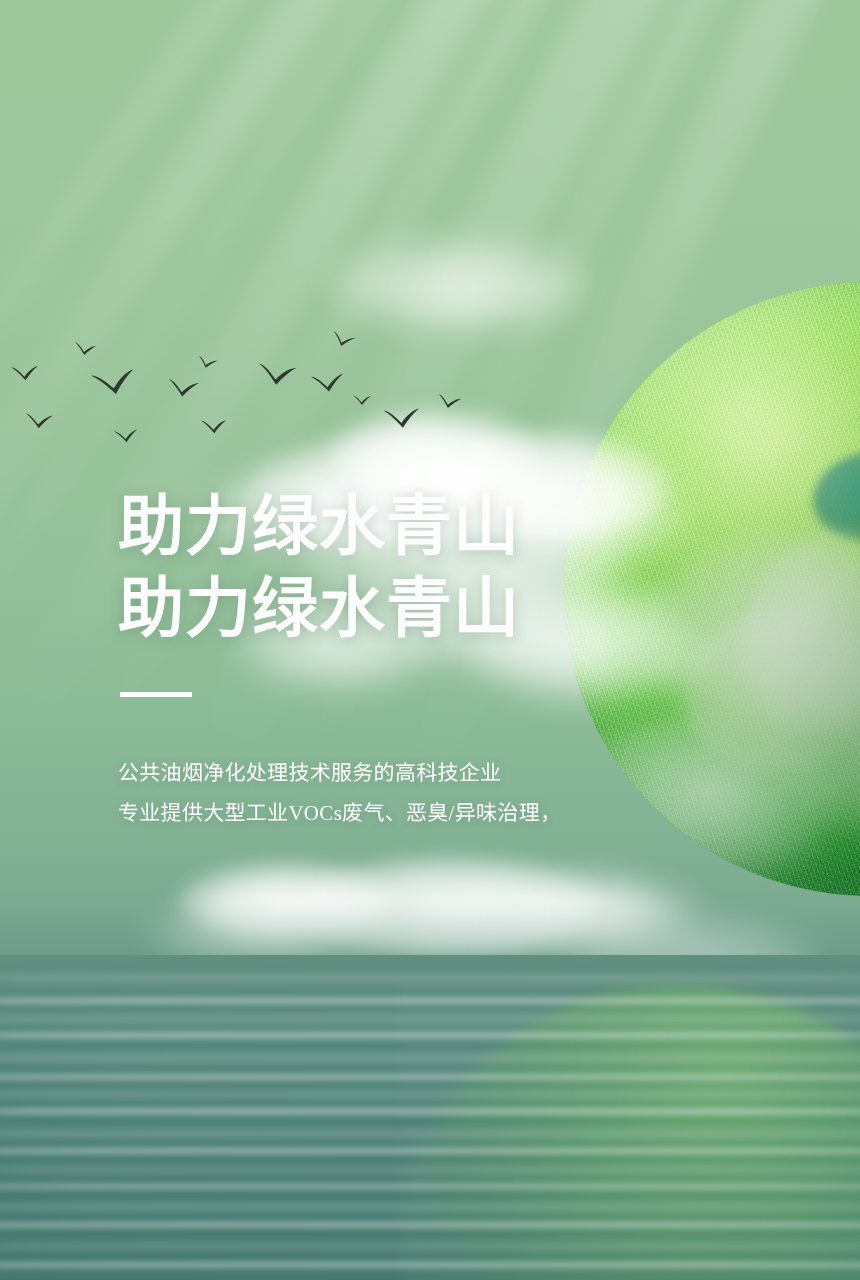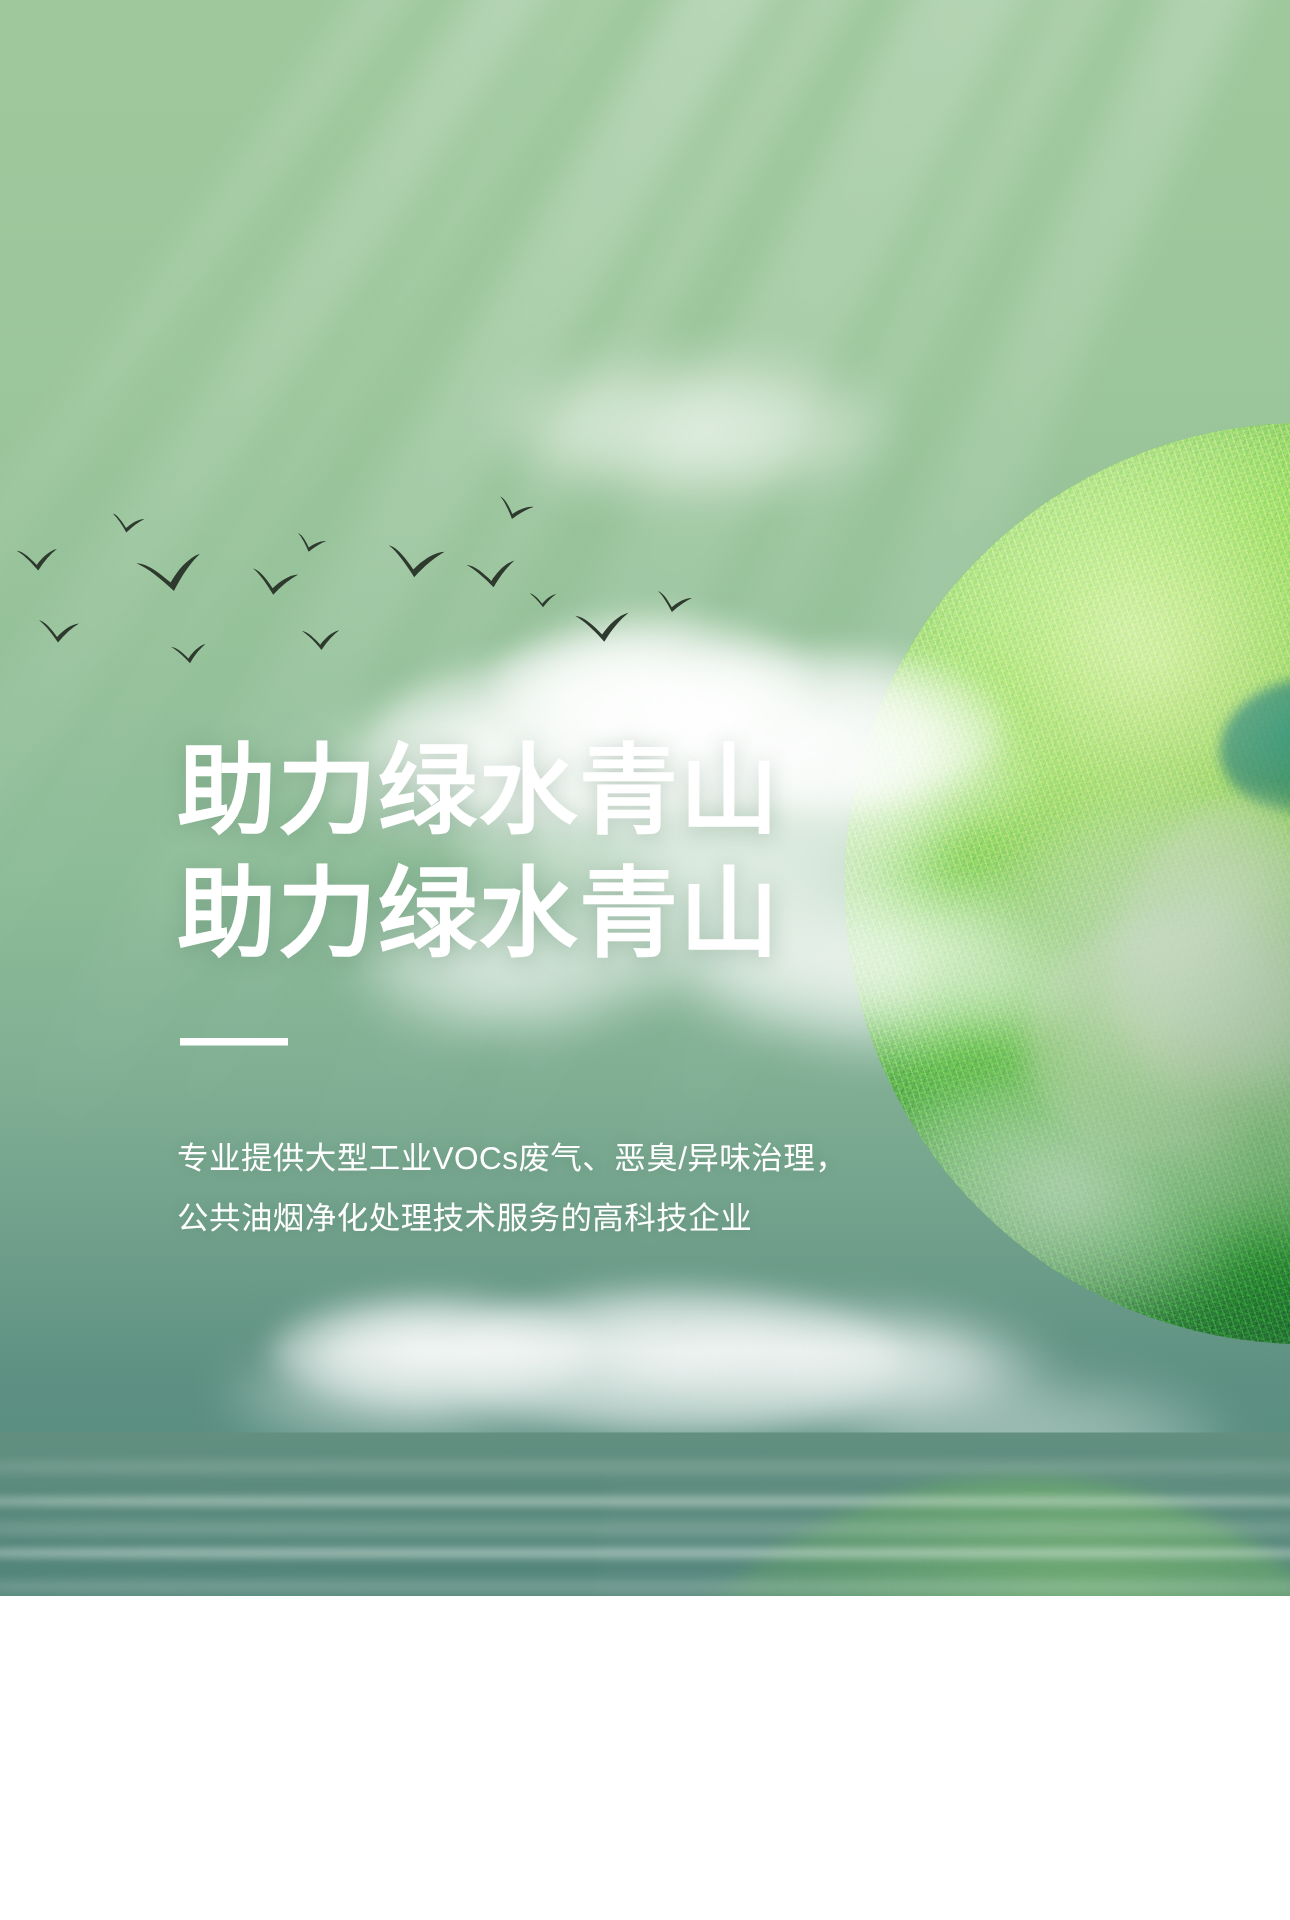--- a/index.html
+++ b/index.html
@@ -4,23 +4,23 @@
 <title>Banner</title>
 <style>
   html, body {
     margin: 0;
     padding: 0;
     background: #ffffff;
   }
   .stage {
     position: relative;
     width: 860px;
-    height: 1064px;
+    height: 1280px;
     overflow: hidden;
-    font-family: Liberation Sans, sans-serif;
+    font-family: Liberation Serif, serif;
     background: #0f172a;
   }
 
   
   .sky {
     position: absolute;
     inset: 0;
     background:
       linear-gradient(180deg,
         #9fc89d 0%,
@@ -426,18 +426,18 @@
         <div class="ripple dim" style="top: 286px; height: 10px;"></div>
         <div class="ripple" style="top: 306px; height: 8px;"></div>
       </div>
   </div>
 
   <div class="copy">
     <div class="headline">助力绿水青山</div>
     <div class="headline">助力绿水青山</div>
     <div class="rule"></div>
     <div class="subcopy">
+      <div>公共油烟净化处理技术服务的高科技企业</div>
       <div>专业提供大型工业VOCs废气、恶臭/异味治理，</div>
-      <div>公共油烟净化处理技术服务的高科技企业</div>
     </div>
   </div>
 
 </div>
 
 </body></html>

